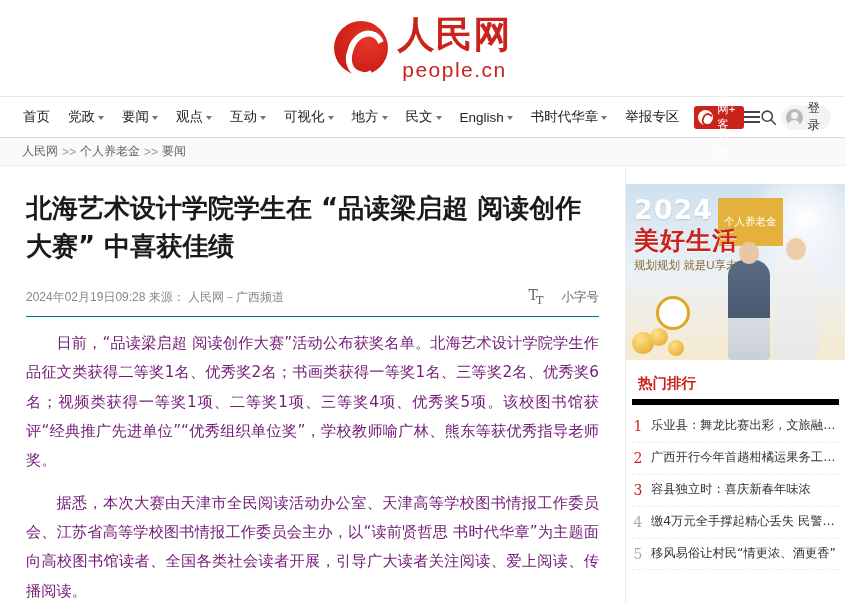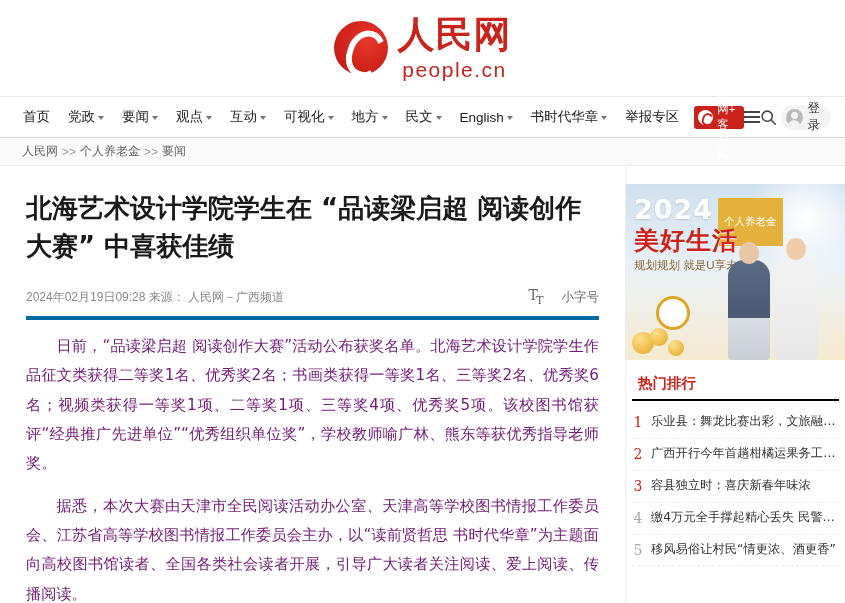--- a/index.html
+++ b/index.html
@@ -168,21 +168,21 @@
     font-family: "DejaVu Sans", sans-serif;
     font-size: 26px;
     line-height: 1.45;
     color: #1a1a1a;
     font-weight: bold;
   }
   .meta-row {
     display: flex;
     align-items: center;
     justify-content: space-between;
-    border-bottom: 4px solid #0369a1;
+    border-bottom: 1px solid #0369a1;
     padding-bottom: 9px;
     margin-bottom: 12px;
   }
   .meta-left { font-size: 12px; color: #888; }
   .meta-left .src-link { color: #888; }
   .fontsize-ctl {
     display: flex; align-items: center; gap: 20px;
     font-size: 12.5px; color: #666;
     cursor: pointer;
   }
@@ -294,21 +294,21 @@
   .ad-coins i:nth-child(3){ left: 38px; bottom: 0px; width:16px;height:16px;}
   .ad-clock {
     position: absolute; left: 30px; bottom: 30px;
     width: 34px; height: 34px; border-radius: 50%;
     background: #fff;
     border: 3px solid #e0a622;
   }
 
   .rank-box { margin-top: 14px; }
   .rank-head {
-    border-bottom: 2px solid #000000;
+    border-bottom: 6px solid #000000;
     padding: 0 0 6px 6px;
     margin: 0 6px;
   }
   .rank-head span {
     font-family: "DejaVu Sans", sans-serif;
     font-size: 14.5px;
     font-weight: bold;
     color: #c9231c;
   }
   .rank-list { margin: 6px 6px 0 6px; }

